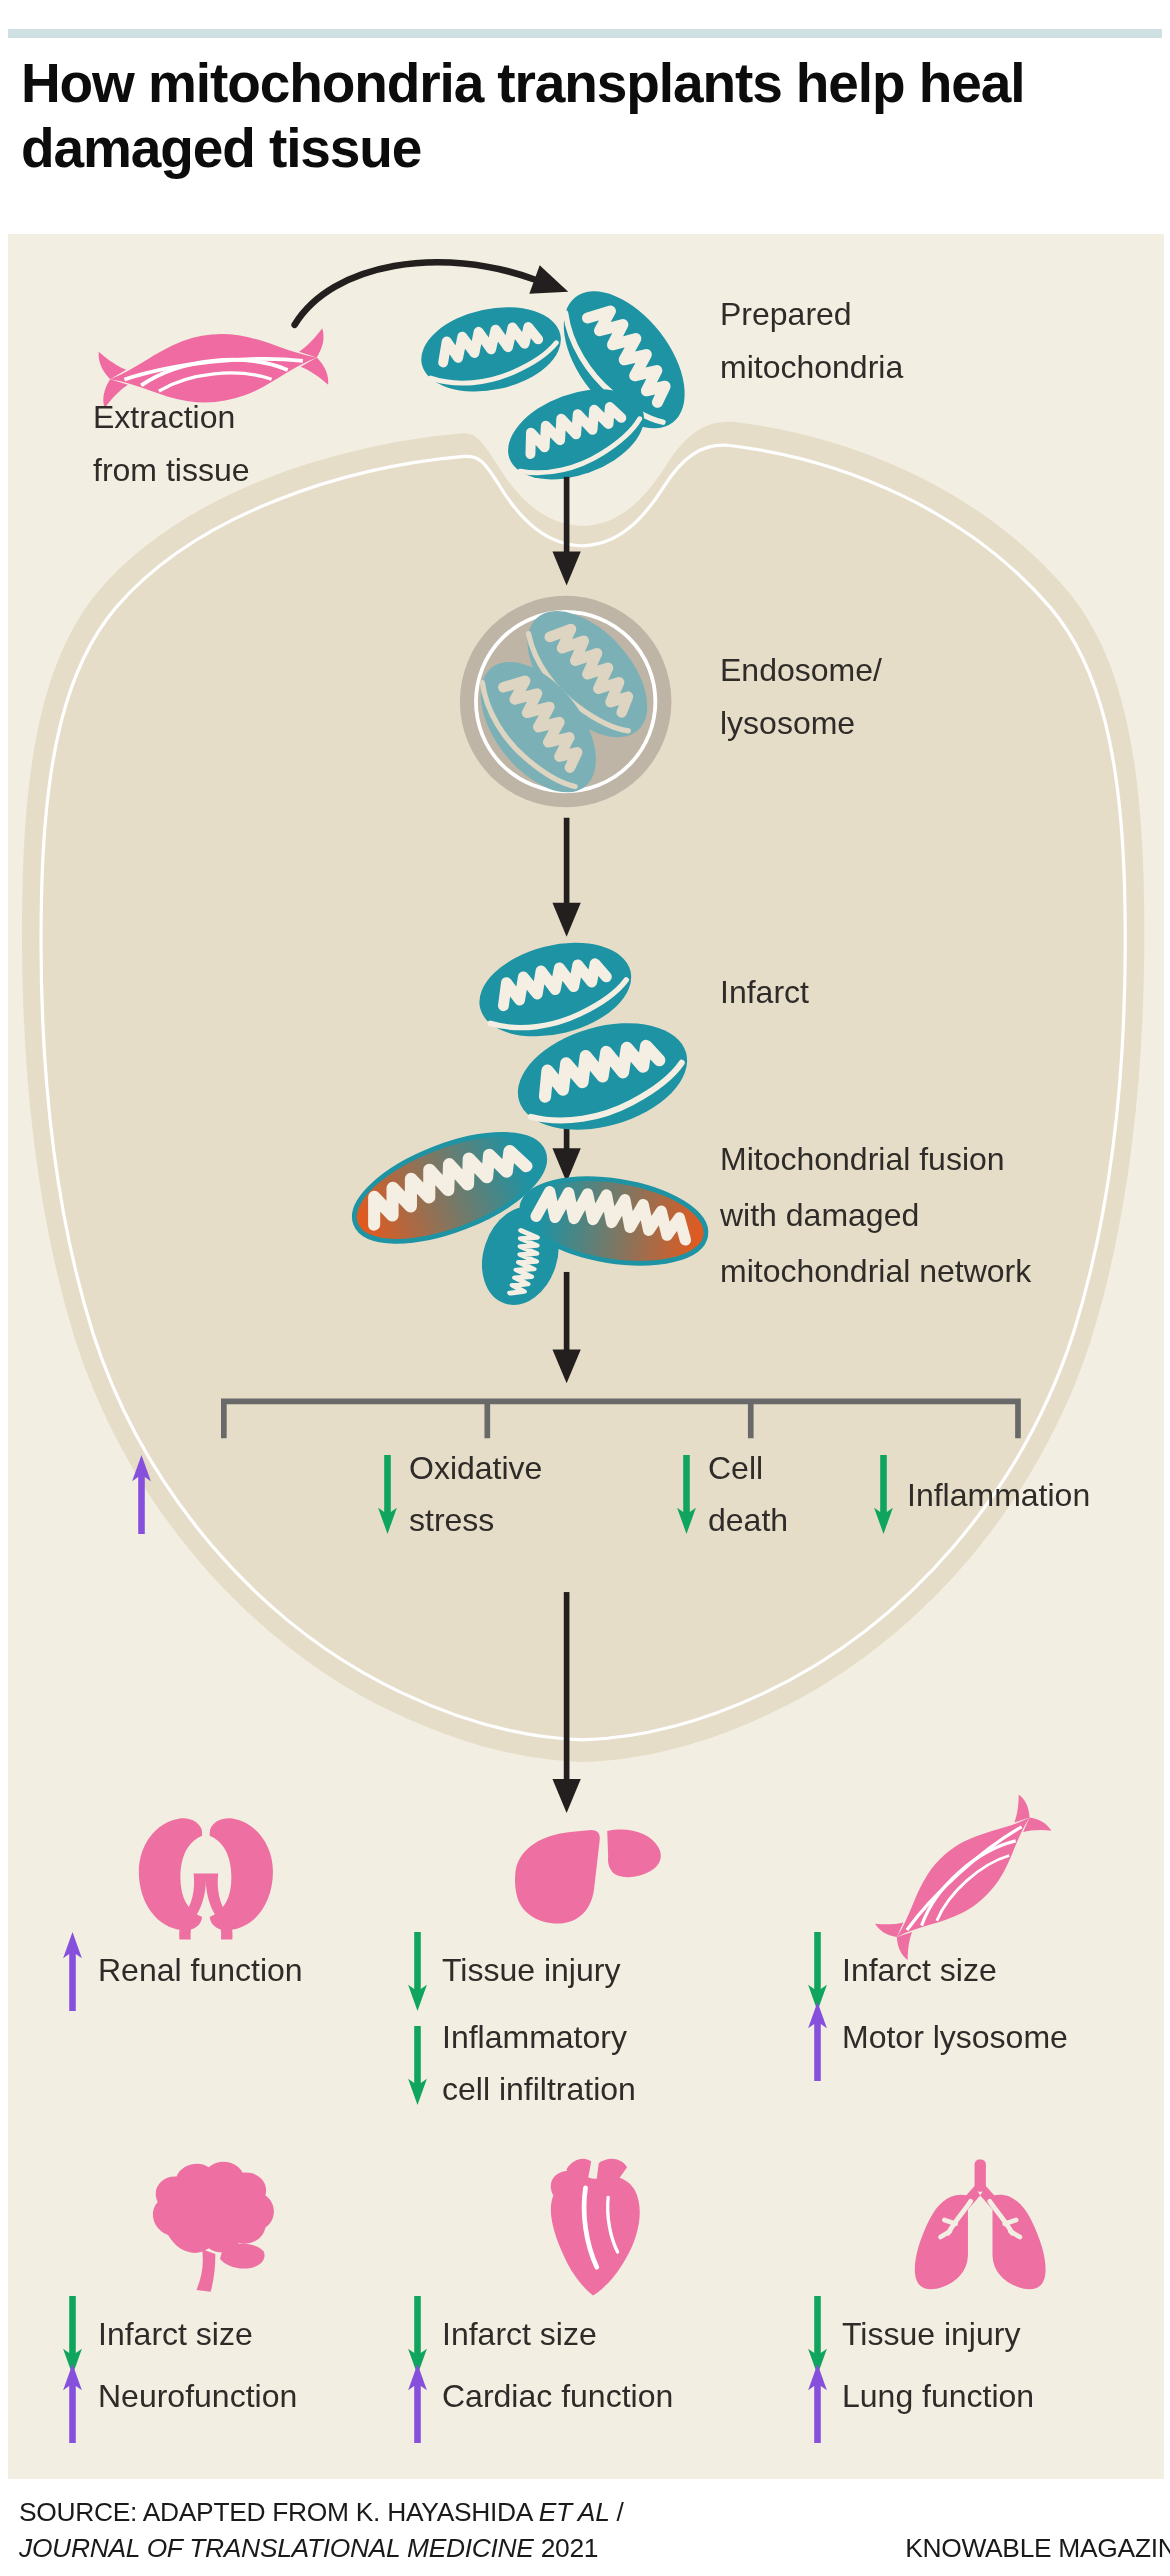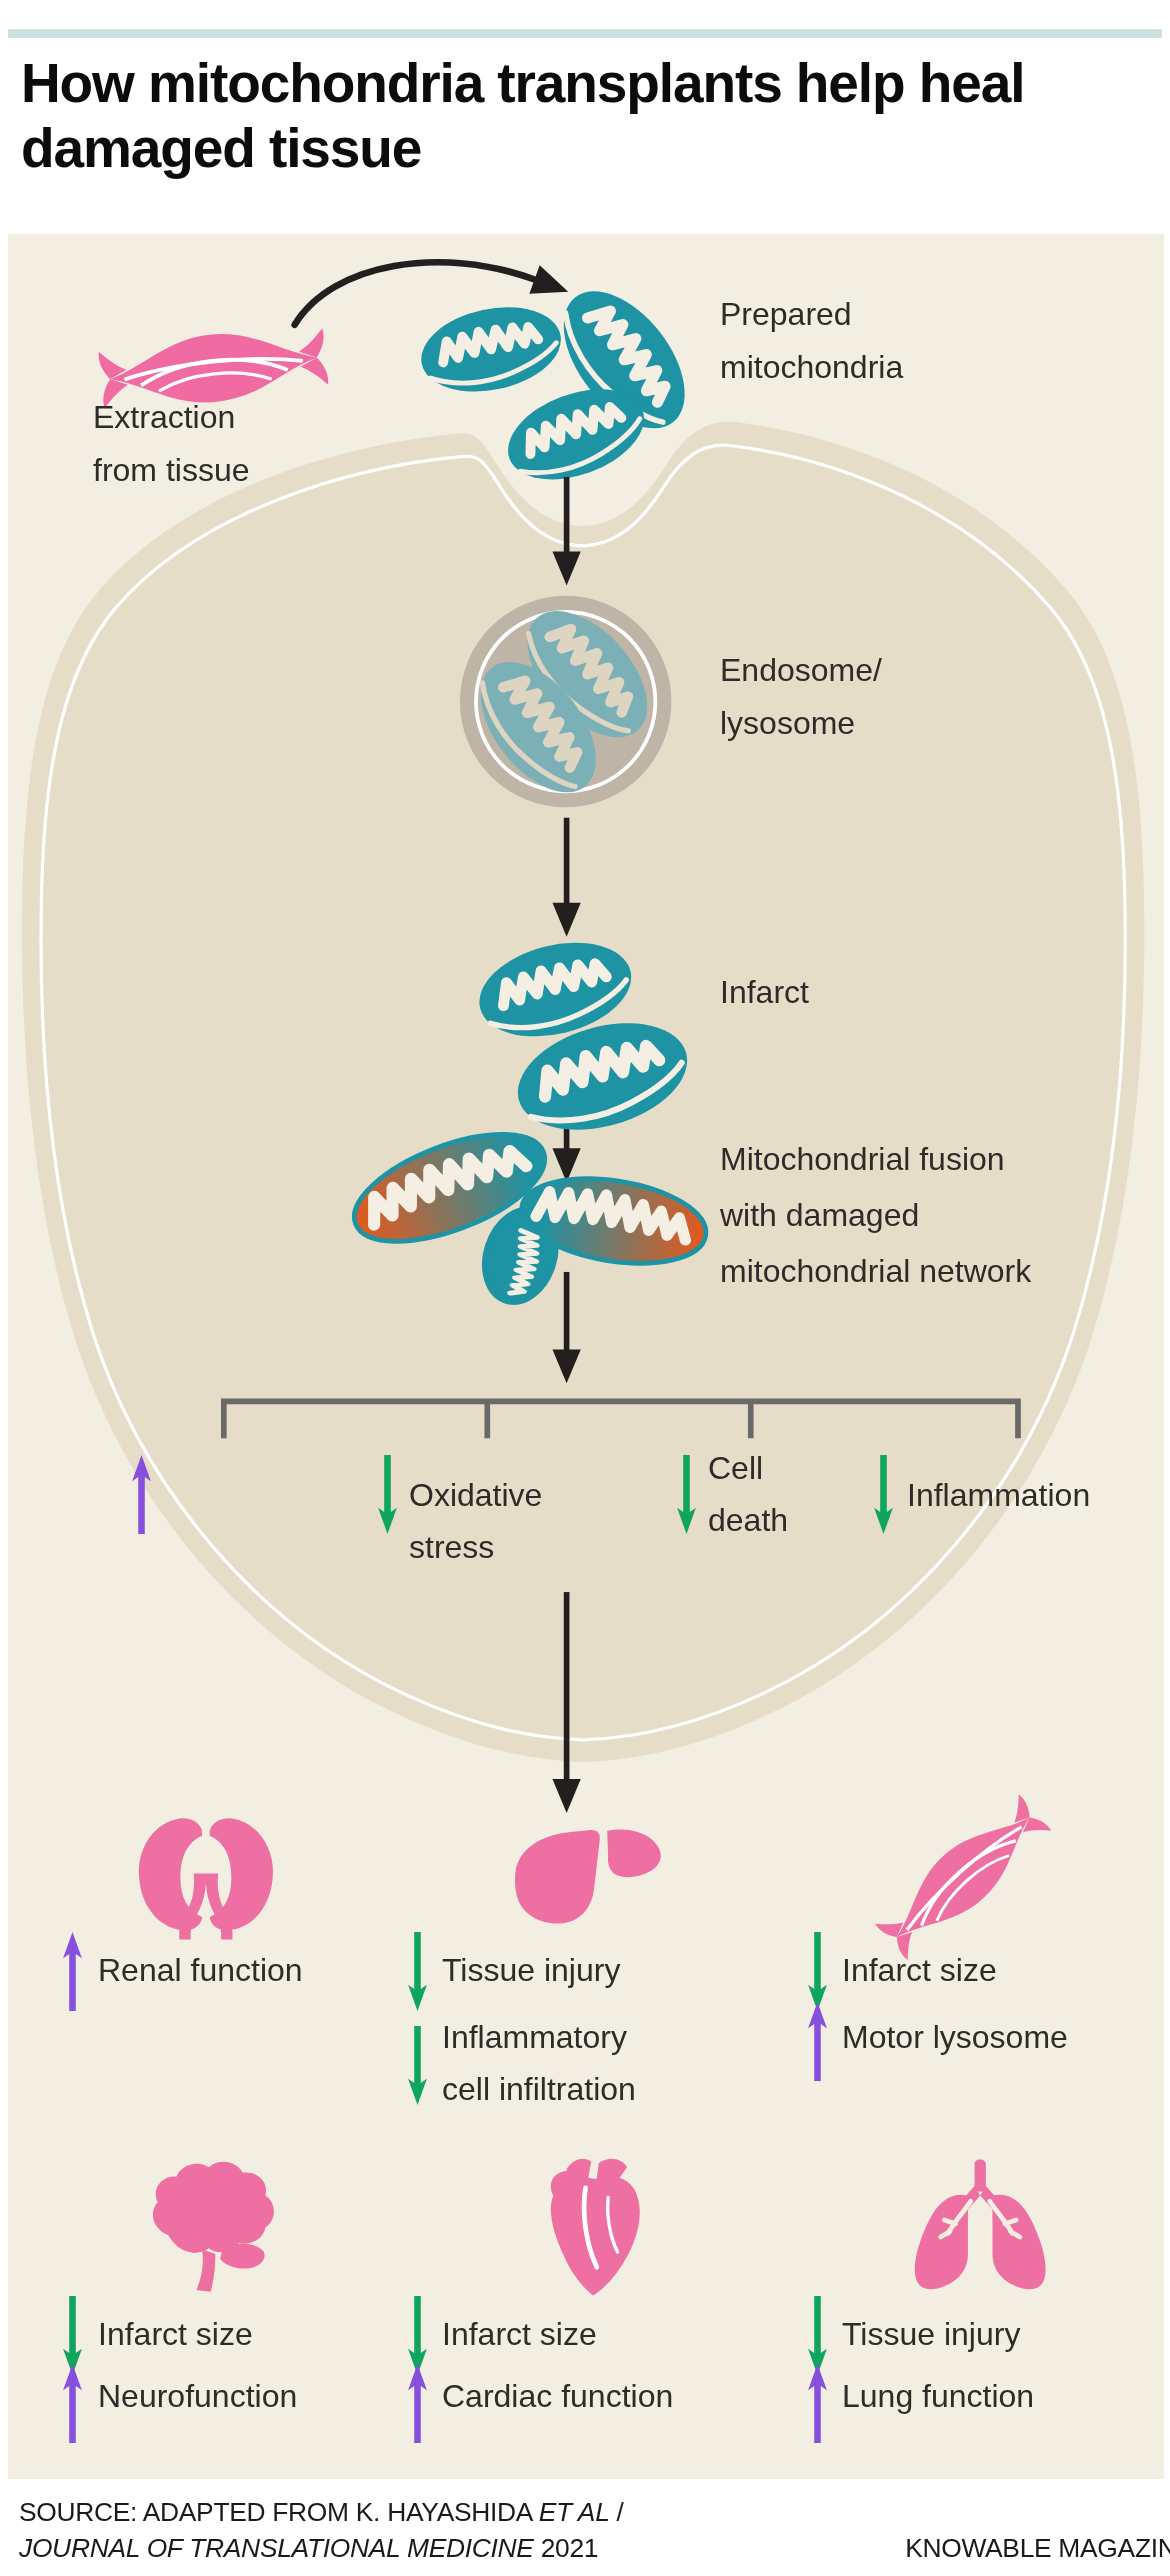--- a/index.html
+++ b/index.html
@@ -189,21 +189,21 @@
 with damaged
 mitochondrial network</div>
 
   <svg class="fxa purple" style="left:131px;top:1455px;" viewBox="0 0 22 84" width="21" height="79">
       <use href="#arrUp"></use>
     </svg>
 
   <svg class="fxa green" style="left:377px;top:1455px;" viewBox="0 0 22 84" width="21" height="79">
       <use href="#arrDown"></use>
     </svg>
-  <div class="lbl lh55" style="left:409px;top:1442px;width:170px;margin-top:27px;">Oxidative
+  <div class="lbl lh55" style="left:409px;top:1442px;width:170px;">Oxidative
 stress</div>
 
   <svg class="fxa green" style="left:676px;top:1455px;" viewBox="0 0 22 84" width="21" height="79">
       <use href="#arrDown"></use>
     </svg>
   <div class="lbl lh55" style="left:708px;top:1442px;width:123px;">Cell
 death</div>
 
   <svg class="fxa green" style="left:873px;top:1455px;" viewBox="0 0 22 84" width="21" height="79">
       <use href="#arrDown"></use>

